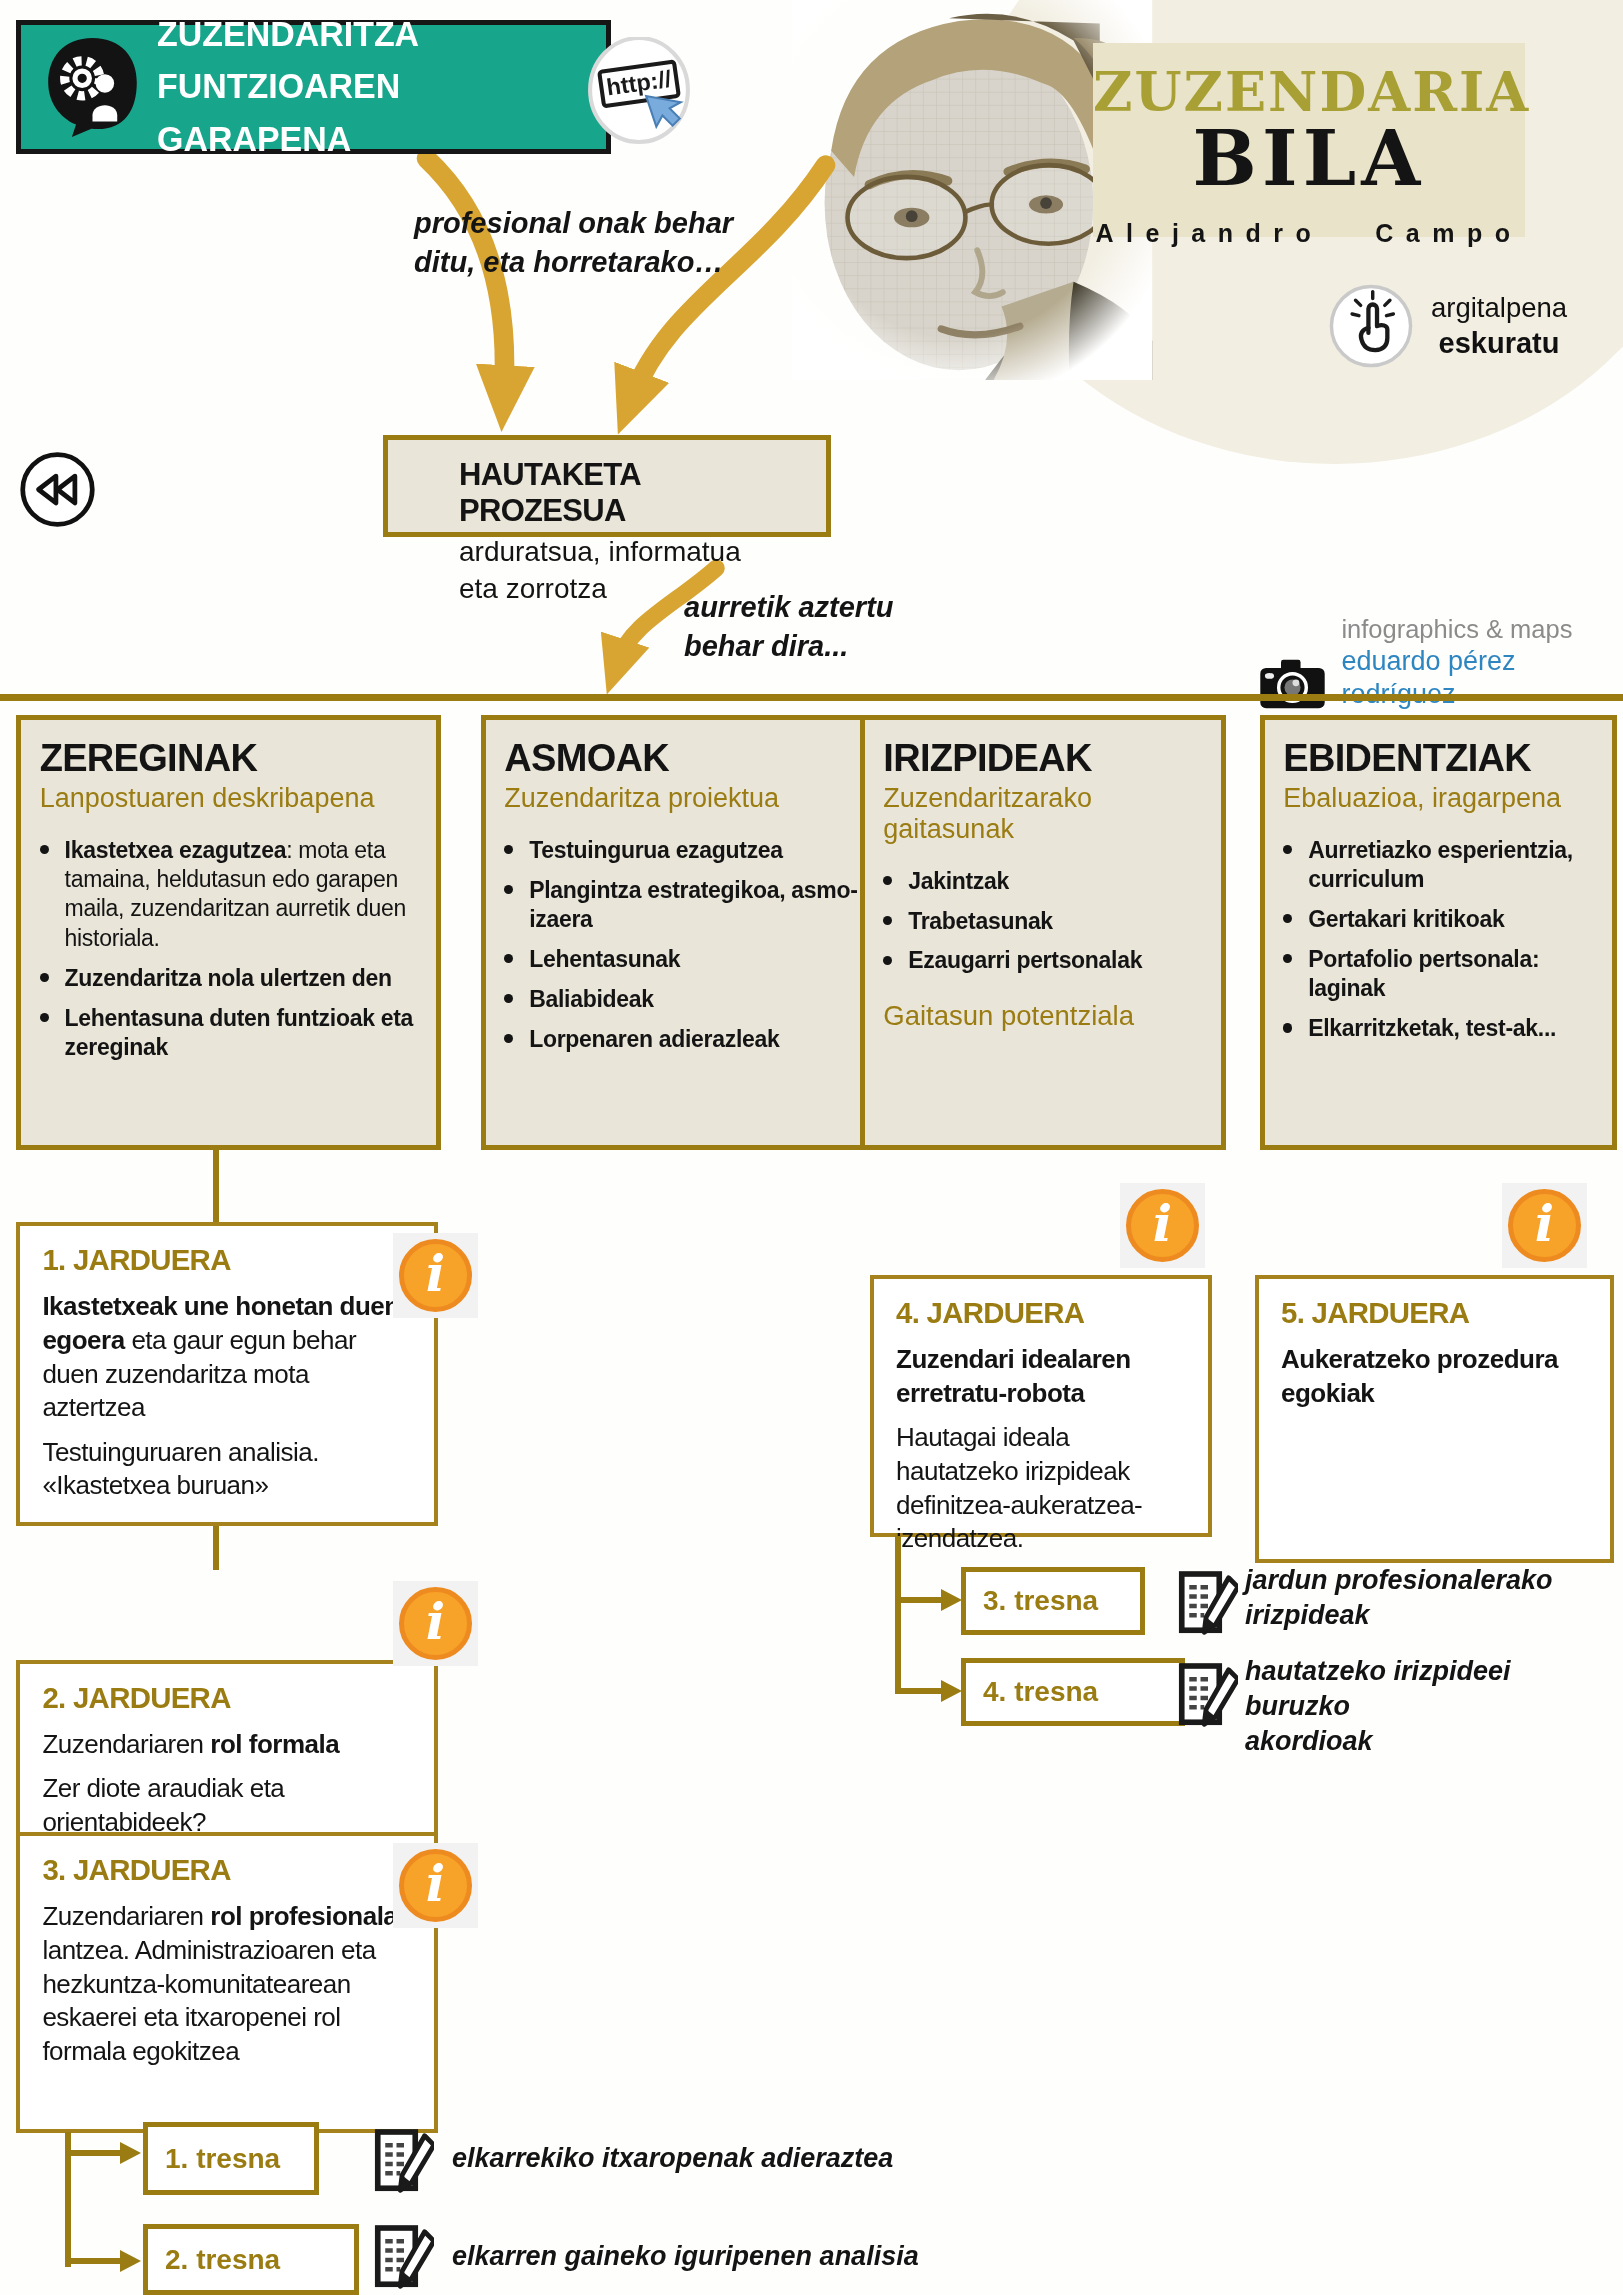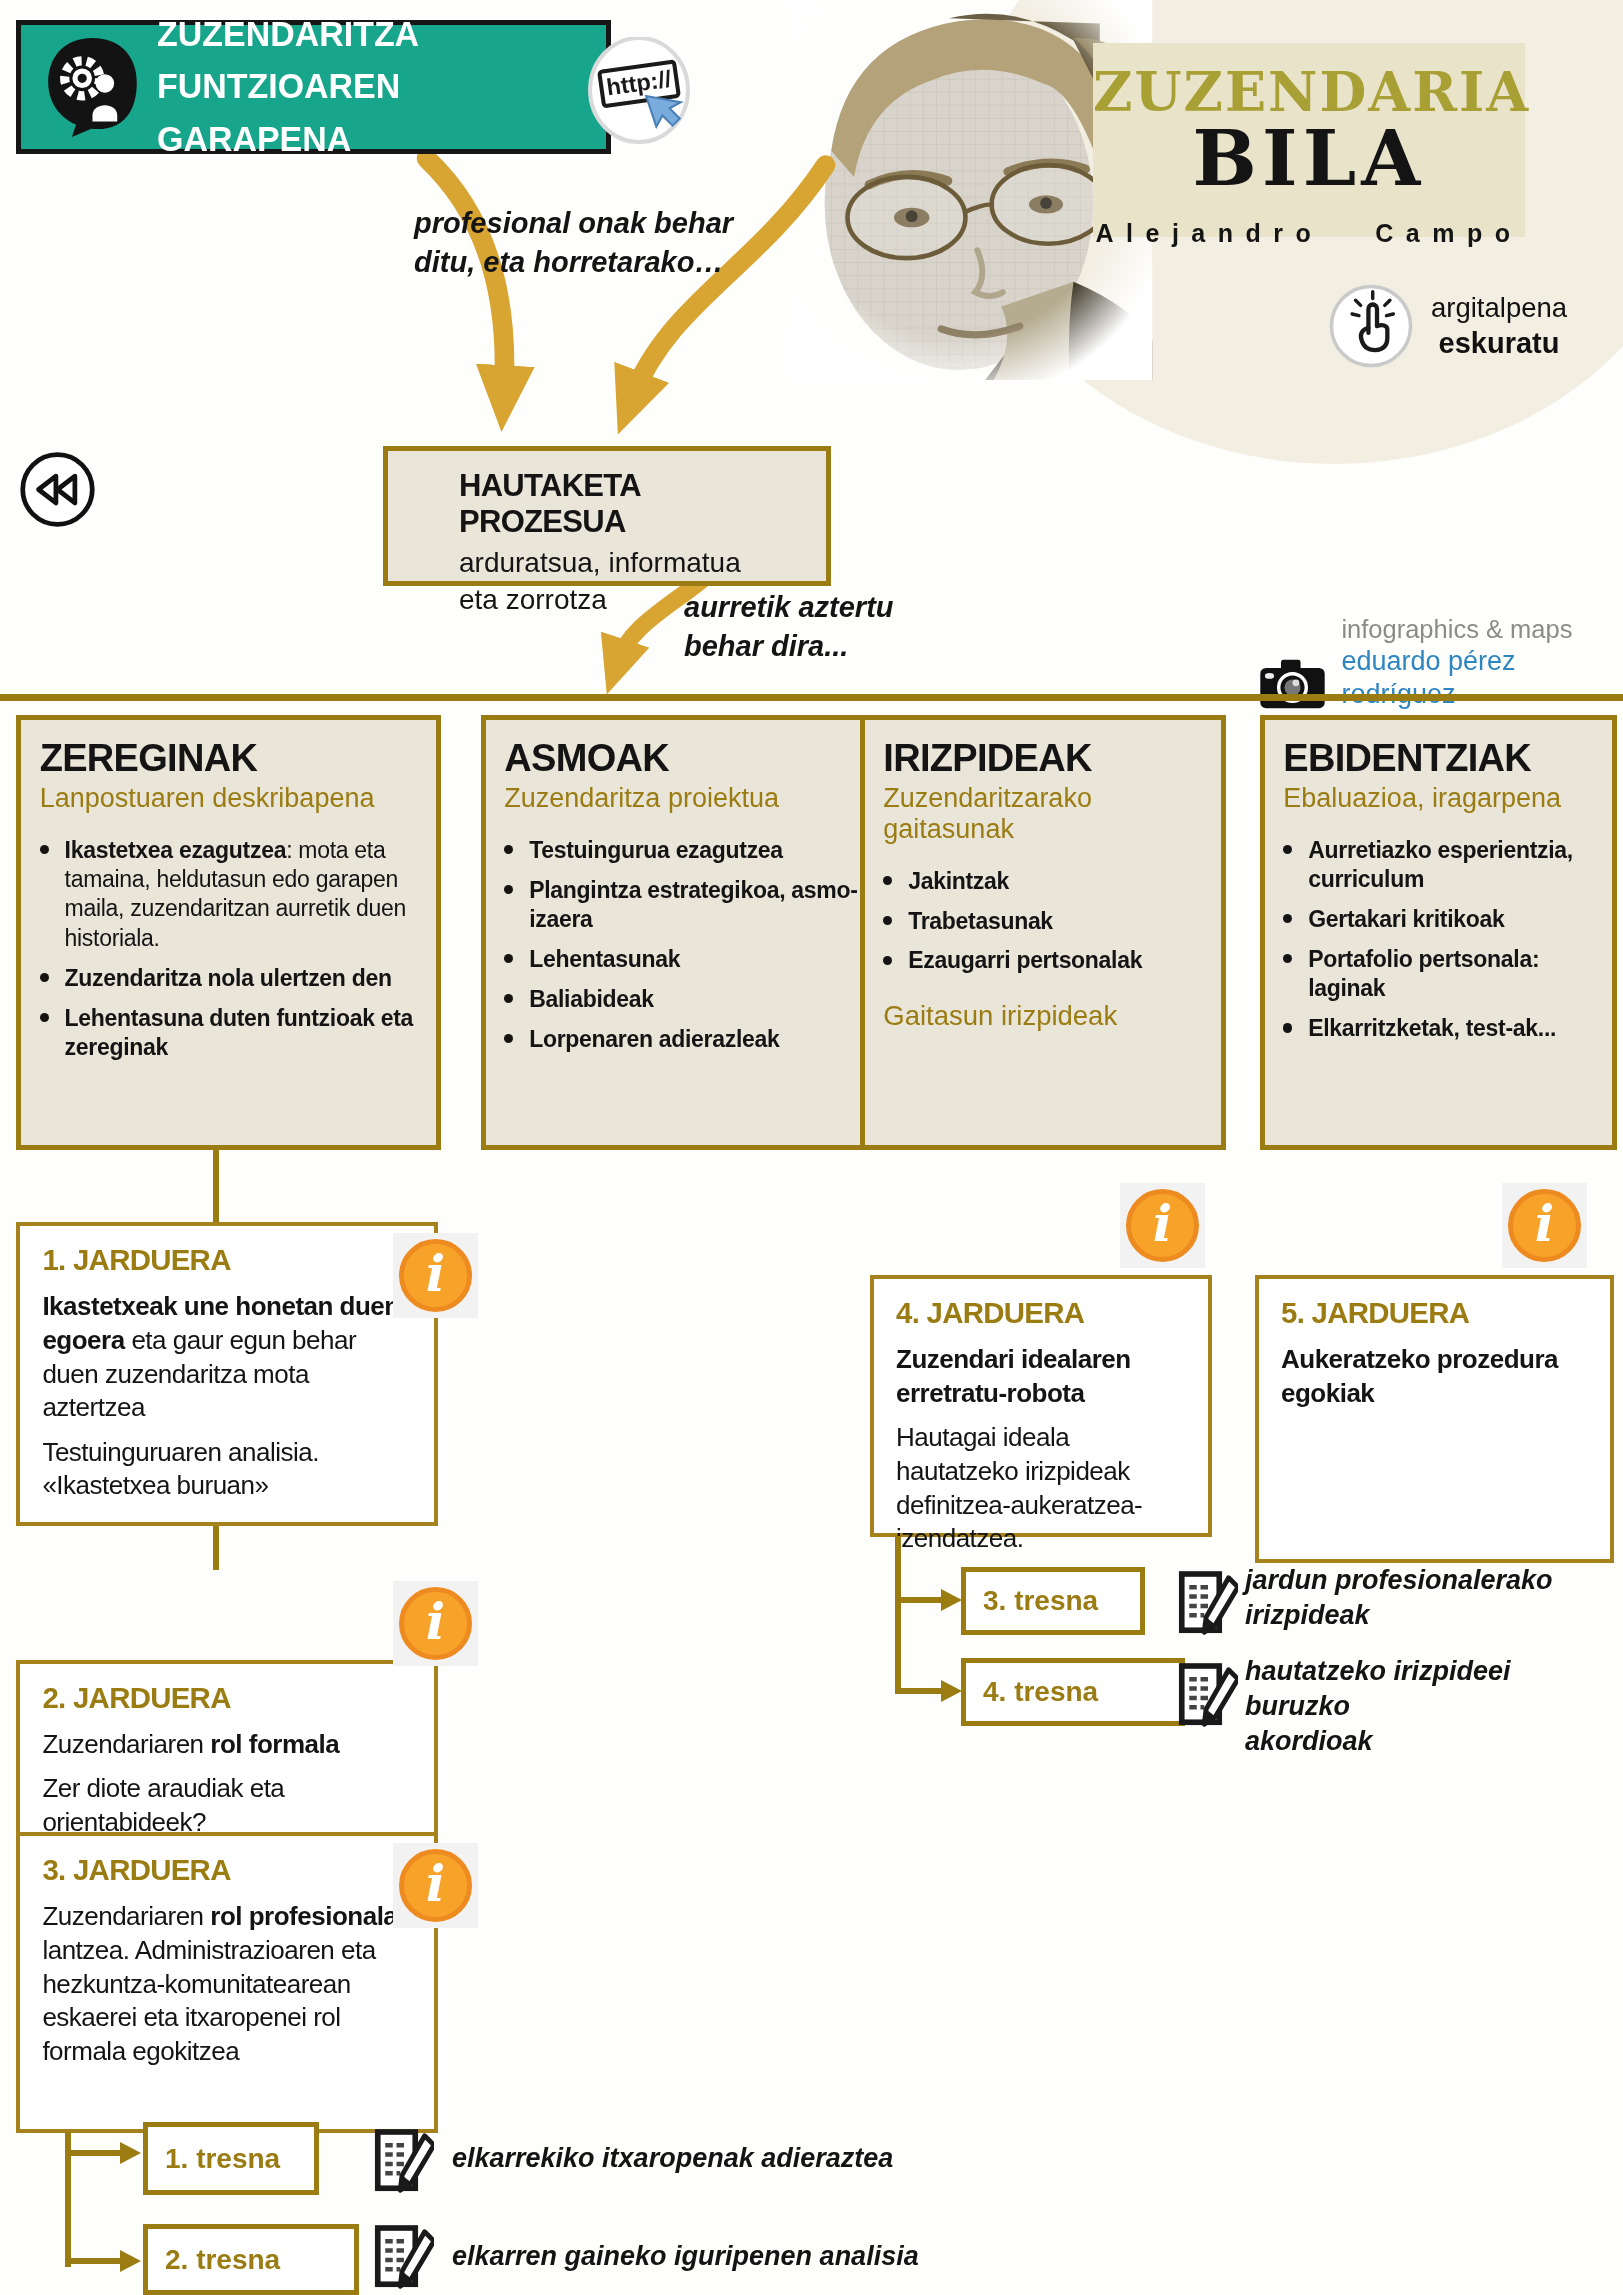--- a/index.html
+++ b/index.html
@@ -32,21 +32,21 @@
 
   
   .pub{left:1328px;top:283px;width:288px;display:flex;align-items:center;gap:17px;}
   .pub-text{font-size:27.5px;color:#111;line-height:1.25;text-align:center;}
   .pub-text .b{font-weight:bold;font-size:29px;}
 
   
   .script-note{font-style:italic;font-weight:600;font-size:29px;color:#141414;line-height:1.35;}
 
   
-  .process{left:383px;top:446px;width:448px;height:140px;background:#e9e5d8;
+  .process{left:383px;top:435px;width:448px;height:102px;background:#e9e5d8;
            border:5.2px solid #9a7c12;box-sizing:border-box;padding:17px 13px 0 71px;}
   .process-title{font-weight:bold;font-size:31px;color:#141414;letter-spacing:-0.7px;}
   .process-body{font-size:28px;color:#141414;line-height:1.3;margin-top:5.2px;}
 
   
   .rewind{left:18.3px;top:450px;width:79px;height:79px;}
 
   
   .credit{left:1258px;top:614px;display:flex;gap:14.4px;align-items:flex-end;}
   .credit-l1{font-size:25.5px;color:#8b8b8b;line-height:1.2;}
@@ -292,21 +292,21 @@
         </div>
       <div class="blt">
           <span class="dot"></span>
           <span class="txt"><b>Trabetasunak</b></span>
         </div>
       <div class="blt">
           <span class="dot"></span>
           <span class="txt"><b>Ezaugarri pertsonalak</b></span>
         </div>
     </div>
-    <div class="col-footer">Gaitasun irizpideak</div>
+    <div class="col-footer">Gaitasun potentziala</div>
   </div>
 
   <div class="abs col" style="left:1260px;width:357px;">
     <div class="col-title">EBIDENTZIAK</div>
     <div class="col-sub">Ebaluazioa, iragarpena</div>
     <div class="col-body">
       <div class="blt">
           <span class="dot"></span>
           <span class="txt"><b>Aurretiazko esperientzia, curriculum</b></span>
         </div>

